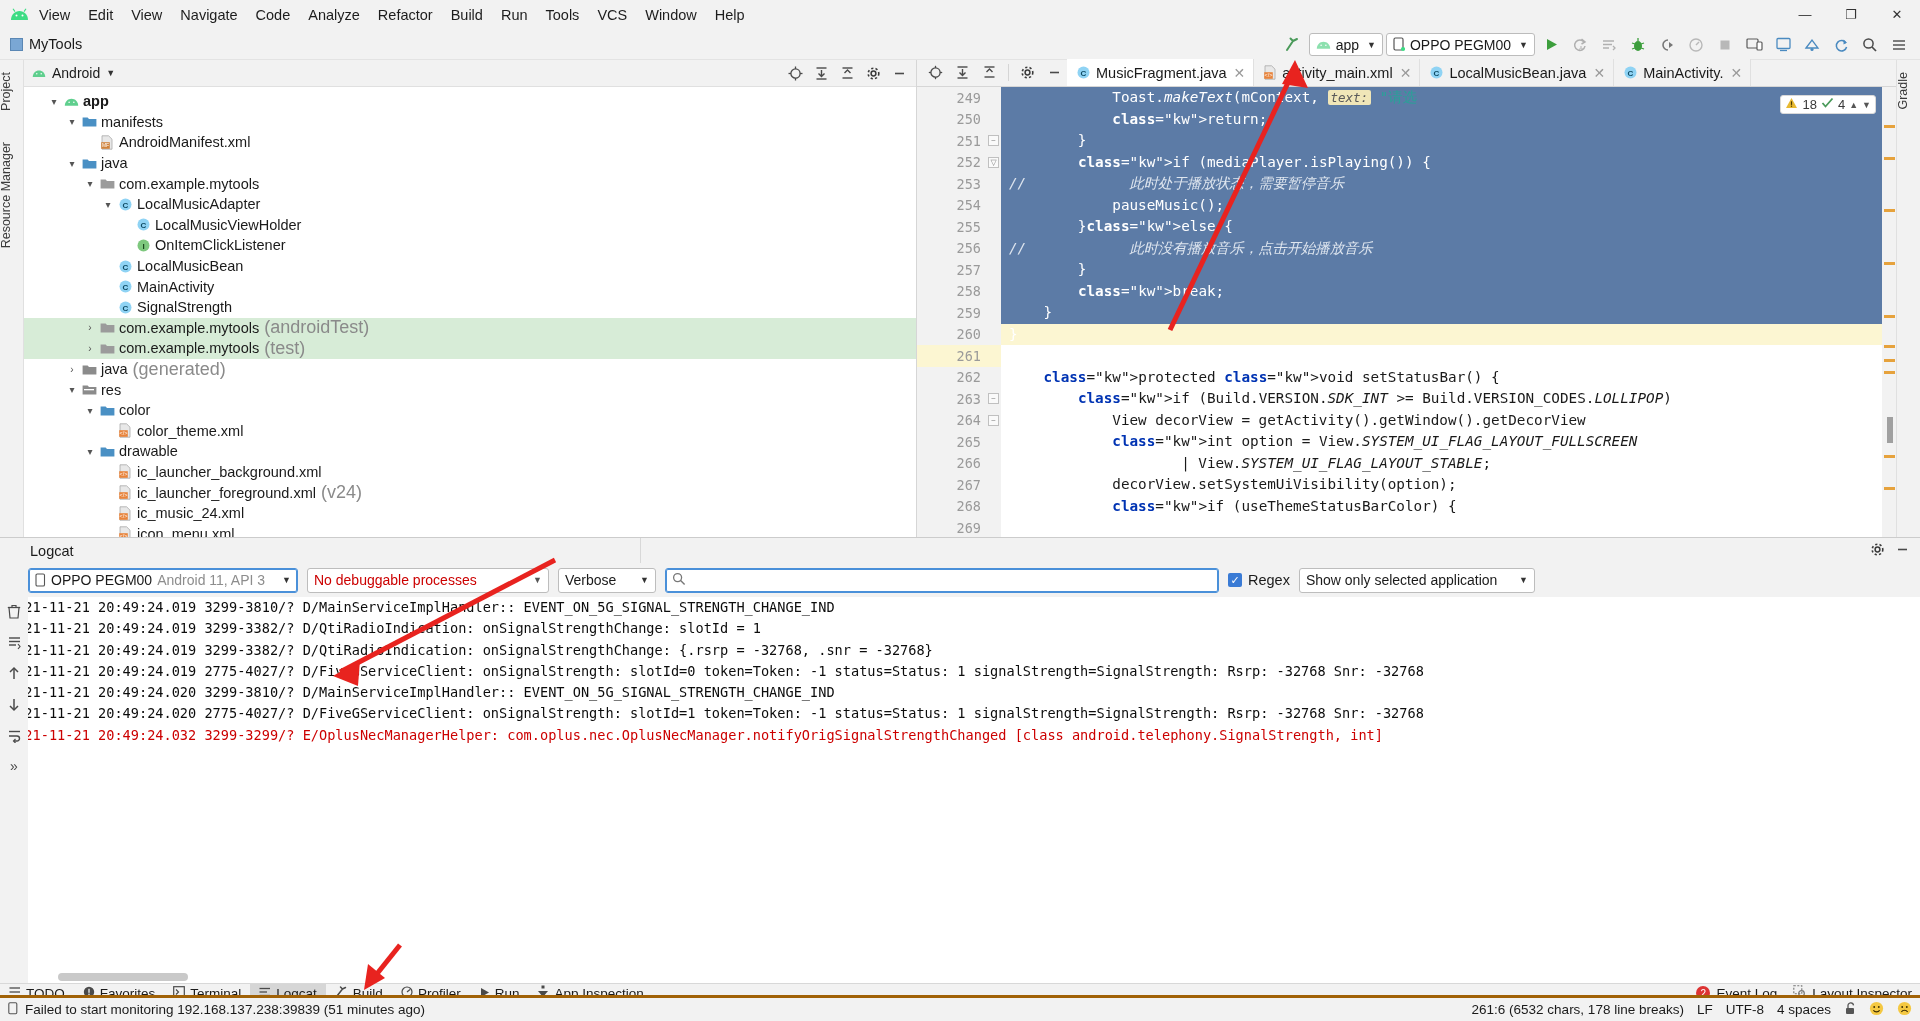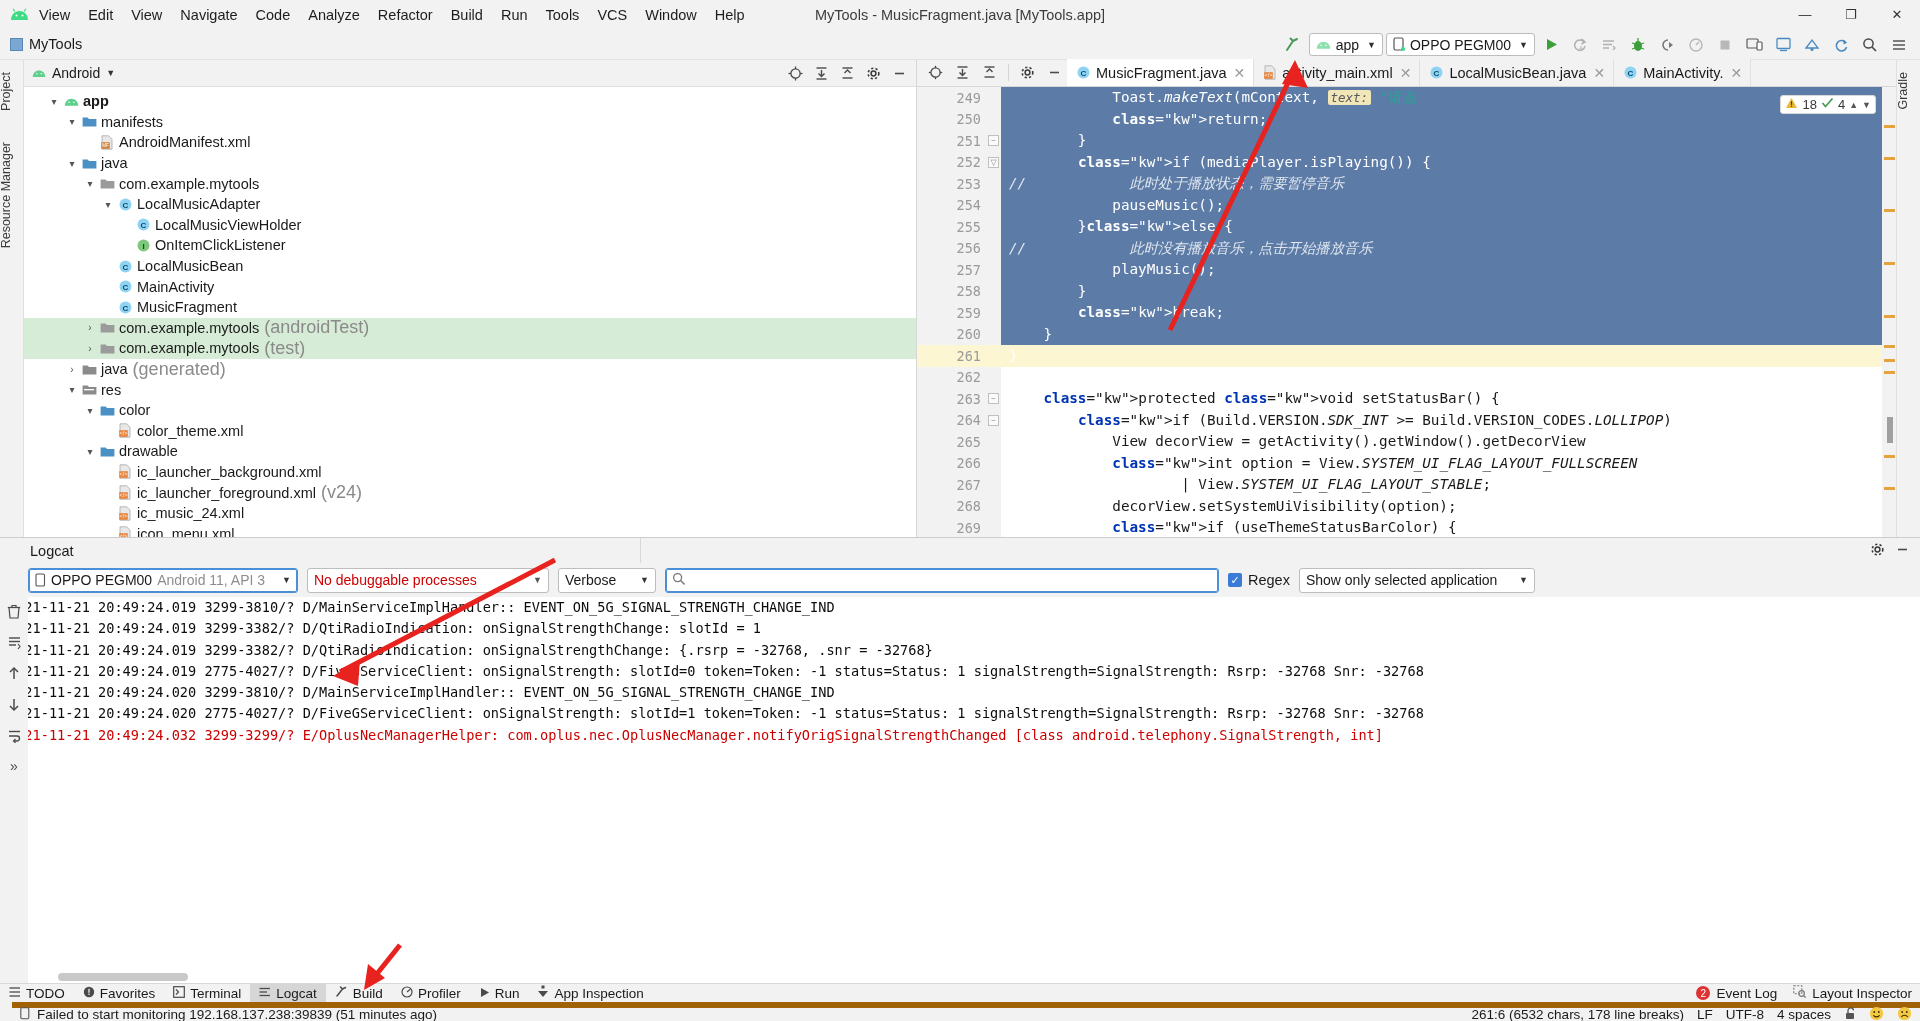--- a/index.html
+++ b/index.html
@@ -128,22 +128,22 @@
   
   .statusstrip {
     position:absolute; left:0; right:0; bottom:19px; height:19px; background:#f2f2f2;
     display:flex; align-items:center; border-top:1px solid #d8d8d8; font-size:13.5px;
   }
   .sb-item { display:flex; align-items:center; gap:5px; padding:0 9px; height:19px; }
   .sb-item.sel { background:#d6d6d6; }
   .sb-right { position:absolute; right:8px; display:flex; align-items:center; gap:16px;}
   .redbadge { width:14px;height:14px;border-radius:50%;background:#d33;color:#fff;font-size:10px;display:flex;align-items:center;justify-content:center;}
   .statusbar {
-    position:absolute; left:12px; right:0; bottom:0; height:19px; background:#f2f2f2;
-    display:flex; align-items:center; font-size:13.5px; border-top:6px solid #a16207;
+    position:absolute; left:0; right:0; bottom:0; height:26px; background:#f2f2f2;
+    display:flex; align-items:center; font-size:13.5px; border-top:3px solid #a16207;
   }
   .statusbar .msg { padding-left:8px; display:flex; align-items:center; gap:6px;}
   .statusbar .right { position:absolute; right:8px; display:flex; align-items:center; gap:13px;}
 
   
   .arrows { position:absolute; inset:0; pointer-events:none; z-index:50; }
 </style>
 </head>
 <body>
 
@@ -165,21 +165,20 @@
     <span class="mi">Navigate</span>
     <span class="mi">Code</span>
     <span class="mi">Analyze</span>
     <span class="mi">Refactor</span>
     <span class="mi">Build</span>
     <span class="mi">Run</span>
     <span class="mi">Tools</span>
     <span class="mi">VCS</span>
     <span class="mi">Window</span>
     <span class="mi">Help</span>
-    <div class="win-title">MyTools - MusicFragment.java [MyTools.app]</div>
     <div class="wbtns">
       <div class="wbtn">—</div>
       <div class="wbtn">❐</div>
       <div class="wbtn close">✕</div>
     </div>
   </div>
 
   <div class="toolbar">
     <div class="tb-proj">
       <span class="sq"></span>
@@ -465,21 +464,21 @@
           </div>
           <div class="row">
             <span style="width: 76px;"></span>
             <span class="tw"></span>
             <span class="ico" style="display: flex; align-items: center; justify-content: center;">
               <svg width="15" height="15" viewBox="0 0 15 15">
                 <circle cx="7.5" cy="7.5" r="6" fill="#8fd3f4"></circle>
                 <text x="7.5" y="10.6" font-size="8" font-weight="bold" fill="#0e4a63" text-anchor="middle" font-family="Liberation Sans">C</text>
               </svg>
             </span>
-            <span class="lbl">MusicFragment</span>
+            <span class="lbl">SignalStrength</span>
           </div>
           <div class="row hl">
             <span style="width: 58px;"></span>
             <span class="tw">›</span>
             <span class="ico" style="display: flex; align-items: center; justify-content: center;">
               <svg width="15" height="13" viewBox="0 0 15 13">
                 <path d="M0.6 2.5 H5.6 L7 4 H14.4 V11.6 H0.6 Z" fill="#9b9b9b"></path>
               </svg>
             </span>
             <span class="lbl">com.example.mytools</span>
@@ -717,21 +716,20 @@
           </div>
         <div class="code">
             <div class="cl sel">            Toast.<span class="it">makeText</span>(mContext, <span class="hint">text:</span> <span style="color:#2aa198;">"请选</span></div>
             <div class="cl sel">            <span <span="" class="kw">class</span>="kw"&gt;return;</div>
             <div class="cl sel">        }</div>
             <div class="cl sel">        <span <span="" class="kw">class</span>="kw"&gt;if (mediaPlayer.isPlaying()) {</div>
             <div class="cl sel"><span class="cmt">//            此时处于播放状态，需要暂停音乐</span></div>
             <div class="cl sel">            pauseMusic();</div>
             <div class="cl sel">        }<span <span="" class="kw">class</span>="kw"&gt;else {</div>
             <div class="cl sel"><span class="cmt">//            此时没有播放音乐，点击开始播放音乐</span></div>
-            <div class="cl sel">            playMusic();</div>
             <div class="cl sel">        }</div>
             <div class="cl sel">        <span <span="" class="kw">class</span>="kw"&gt;break;</div>
             <div class="cl sel">    }</div>
             <div class="cl sel cur">}</div>
             <div class="cl"></div>
             <div class="cl">    <span <span="" class="kw">class</span>="kw"&gt;protected <span <span="" class="kw">class</span>="kw"&gt;void setStatusBar() {</div>
             <div class="cl">        <span <span="" class="kw">class</span>="kw"&gt;if (Build.VERSION.<span class="it">SDK_INT</span> &gt;= Build.VERSION_CODES.<span class="it">LOLLIPOP</span>)</div>
             <div class="cl">            View decorView = getActivity().getWindow().getDecorView</div>
             <div class="cl">            <span <span="" class="kw">class</span>="kw"&gt;int option = View.<span class="it">SYSTEM_UI_FLAG_LAYOUT_FULLSCREEN</span></div>
             <div class="cl">                    | View.<span class="it">SYSTEM_UI_FLAG_LAYOUT_STABLE</span>;</div>

